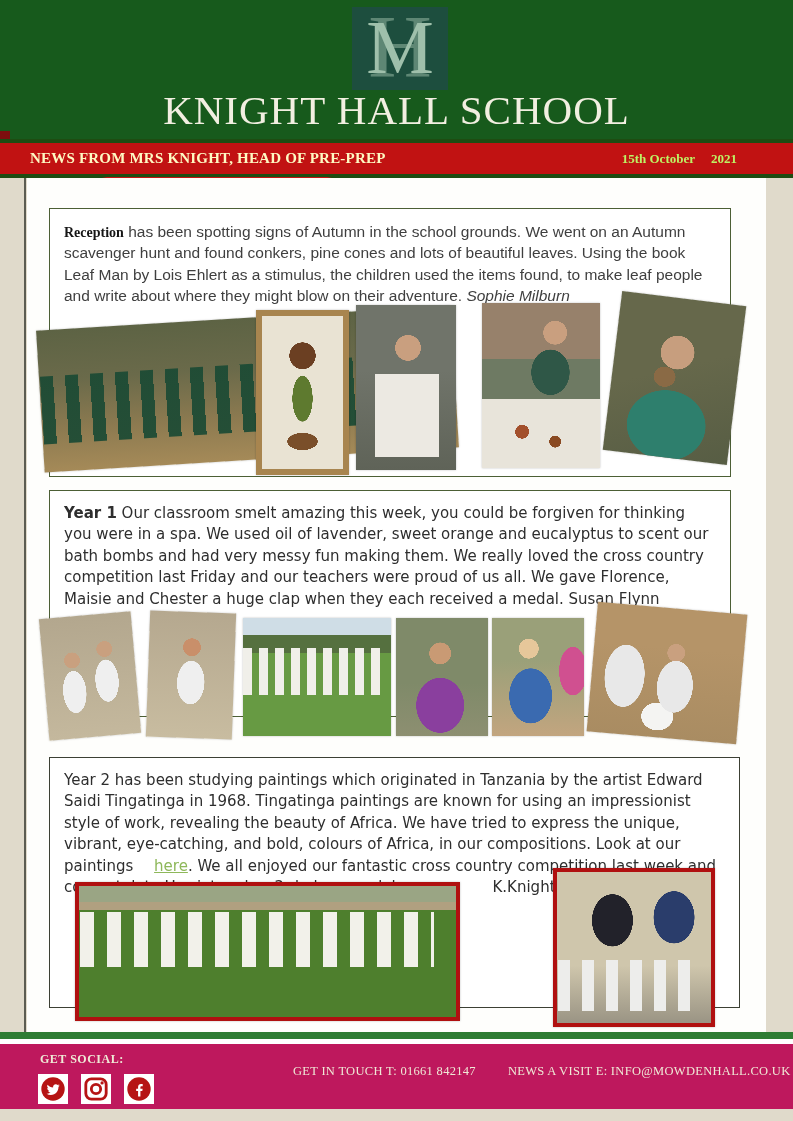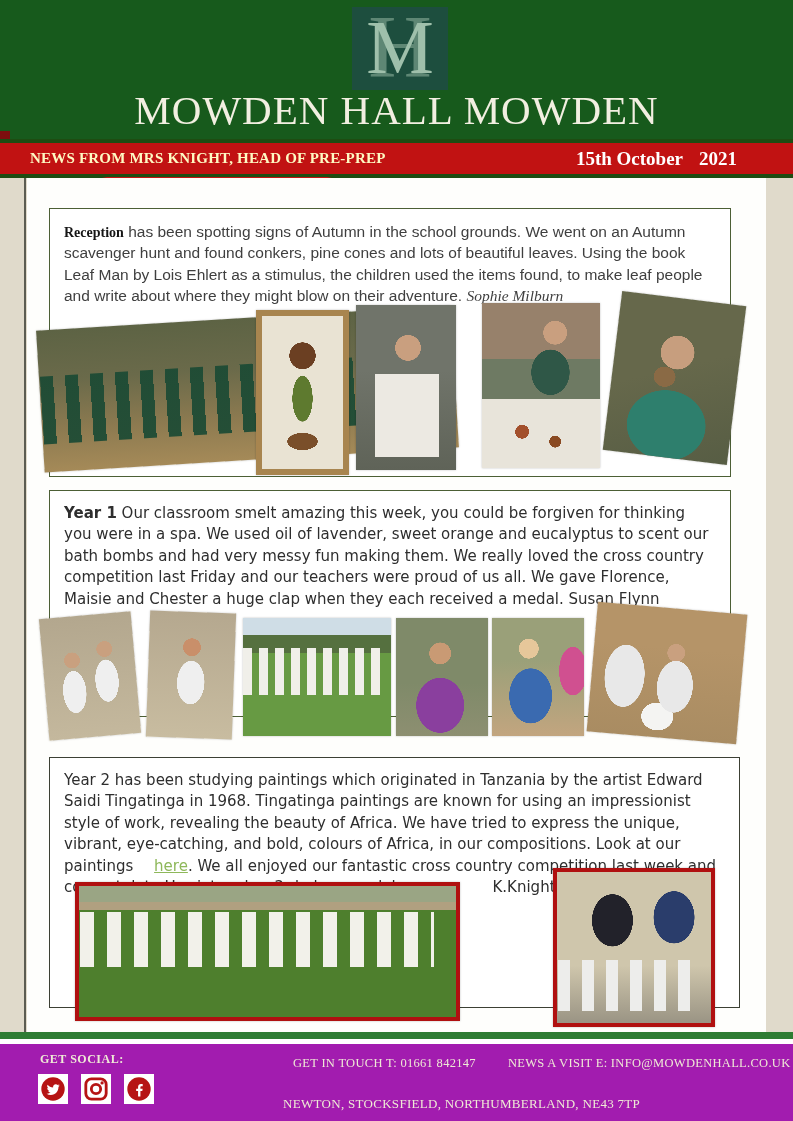--- a/index.html
+++ b/index.html
@@ -15,43 +15,43 @@
   .logo .mono.h{font-size:88px;opacity:.5;}
   .school-name{position:absolute;left:0;top:86px;width:100%;text-align:center;
         font-size:41px;letter-spacing:1px;color:#f2efe1;font-family:"Liberation Serif",serif;}
 
   
   .banner-fold{position:absolute;left:0;top:131px;width:10px;height:12px;background:#7d0e0e;}
   .banner{position:absolute;left:0;top:139px;width:793px;height:31px;background:#c11212;
         border-top:4px solid #1e4c12;border-bottom:4px solid #1e4c12;}
   .banner-title{position:absolute;left:30px;top:0;line-height:31px;color:#fef9c3;
         font-weight:bold;font-size:15px;letter-spacing:.2px;}
-  .banner-date{position:absolute;right:56px;top:0;line-height:31px;color:#ffffff;
-        font-weight:bold;font-size:19px;}
+  .banner-date{position:absolute;right:56px;top:0;line-height:31px;color:#bef264;
+        font-weight:bold;font-size:13px;}
   .banner-date .year{margin-left:16px;}
   .ribbon-green{position:absolute;left:98px;top:177px;width:238px;height:27px;background:#1e4c12;
         clip-path:polygon(0 0,100% 0,57% 100%,21% 45%);}
   .ribbon-red{position:absolute;left:102px;top:177px;width:230px;height:21px;background:#c11212;
         clip-path:polygon(0 0,100% 0,57% 100%,21% 45%);}
 
   
   .paper{position:absolute;left:27px;top:178px;width:739px;height:854px;background:#fefefc;}
   .paper-edge{position:absolute;left:24px;top:178px;width:2px;height:854px;background:#5c5c52;}
 
   .tbox{position:absolute;background:#fff;border:1px solid #4c5f35;box-sizing:border-box;}
   #box-reception{left:49px;top:208px;width:682px;height:269px;}
   #box-year1{left:49px;top:490px;width:682px;height:227px;}
   #box-year2{left:49px;top:757px;width:691px;height:251px;border-color:#3c4034;}
 
   .tbox p{margin:0;padding:12px 14px 0 14px;}
   .sans-par{font-family:"Liberation Sans",sans-serif;font-size:15.5px;line-height:1.38;color:#3f3f3f;}
   .sans-par .lead{font-family:"Liberation Serif",serif;font-weight:bold;font-size:14px;color:#161616;}
   .comic-par{font-family:"DejaVu Sans",sans-serif;font-size:15px;line-height:1.43;color:#2e2e2e;}
   .comic-par .lead{font-weight:bold;}
-  .credit-italic{font-style:italic;font-family:Liberation Serif, serif;}
+  .credit-italic{font-style:italic;}
   .credit-gap{display:inline-block;width:92px;}
   a.green-link{color:#8eb85a;text-decoration:underline;cursor:pointer;margin-left:16px;}
 
   
   .photo{position:absolute;box-shadow:0 0 2px rgba(0,0,0,.25);}
   .red-frame{border:4px solid #b01010;}
 
   
   .p-r1{left:40px;top:318px;width:415px;height:142px;transform:rotate(-3.5deg);
     background:
@@ -132,39 +132,39 @@
       radial-gradient(ellipse 20% 26% at 36% 32%,#22222a 0 66%,transparent 67%),
       radial-gradient(ellipse 20% 26% at 76% 30%,#2a3d6b 0 66%,transparent 67%),
       repeating-linear-gradient(90deg,#ededeb 0 12px,rgba(237,237,235,0) 12px 24px),
       linear-gradient(180deg,#cfc6ac 0 62%,#9a9484 100%);
     background-size:100% 100%,100% 100%,88% 34%,100% 100%;
     background-position:0 0,0 0,6% 88%,0 0;background-repeat:no-repeat;}
 
   
   .stripe-green{position:absolute;left:0;top:1032px;width:793px;height:7px;background:#2e7c33;}
   .stripe-white{position:absolute;left:0;top:1039px;width:793px;height:5px;background:#ffffff;}
-  .footer{position:absolute;left:0;top:1044px;width:793px;height:77px;background:#a21caf;color:#efe9d6;}
+  .footer{position:absolute;left:0;top:1044px;width:793px;height:65px;background:#be185d;color:#efe9d6;}
   .get-social{position:absolute;left:40px;top:8px;font-size:12px;letter-spacing:.5px;font-weight:600;}
   .social-row{position:absolute;left:38px;top:30px;display:flex;gap:13px;}
   .social-btn{width:30px;height:30px;background:#fff;display:flex;align-items:center;
         justify-content:center;cursor:pointer;}
-  .contact-line{position:absolute;left:293px;top:12px;display:flex;gap:32px;font-size:12.5px;letter-spacing:.3px;}
+  .contact-line{position:absolute;left:293px;top:20px;display:flex;gap:32px;font-size:12.5px;letter-spacing:.3px;}
   .address-line{position:absolute;left:283px;top:52px;font-size:13px;letter-spacing:.3px;}
 </style>
 </head>
 <body>
 
 <div class="page">
 
   <div class="header">
     <div class="logo">
       <span class="mono h">H</span>
       <span class="mono m">M</span>
     </div>
-    <div class="school-name">MOWDEN HALL MOWDEN</div>
+    <div class="school-name">KNIGHT HALL SCHOOL</div>
   </div>
 
   <div class="banner-fold"></div>
   <div class="banner">
     <span class="banner-title">NEWS FROM MRS KNIGHT, HEAD OF PRE-PREP</span>
     <span class="banner-date">
       <span>15th October</span><span class="year">2021</span>
     </span>
   </div>
   <div class="ribbon-green"></div>
@@ -220,16 +220,15 @@
         <svg width="26" height="26" viewBox="0 0 24 24">
           <circle cx="12" cy="12" r="10.8" fill="#b61414"></circle>
           <path fill="#ffffff" d="M13.3 19v-5.2h1.75l.32-2.1H13.3v-1.3c0-.61.24-1.05 1.07-1.05h1.05V7.42c-.23-.03-.89-.1-1.6-.1-1.59 0-2.67.97-2.67 2.75v1.63H9.4v2.1h1.75V19h2.15z"></path>
         </svg>
       </div>
     </div>
     <div class="contact-line">
       <span>GET IN  TOUCH T:  01661 842147</span>
       <span>NEWS A VISIT E: INFO@MOWDENHALL.CO.UK</span>
     </div>
-    <div class="address-line">NEWTON, STOCKSFIELD, NORTHUMBERLAND, NE43 7TP</div>
   </div>
 
 </div>
 
 </body></html>

